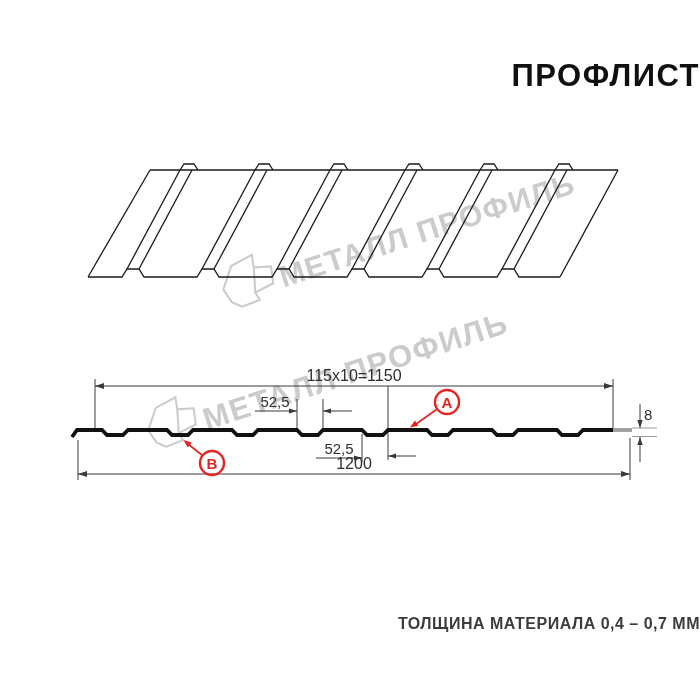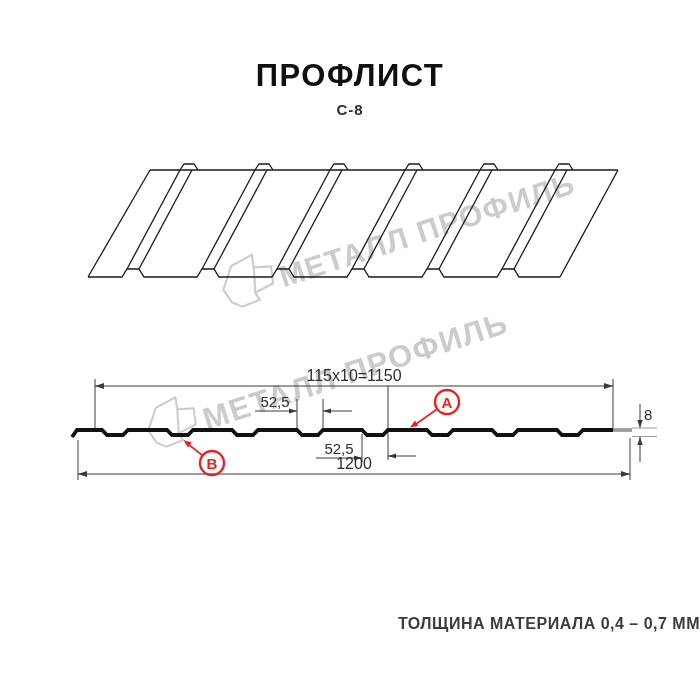--- a/index.html
+++ b/index.html
@@ -1,37 +1,36 @@
 <!DOCTYPE html>
 <html><head>
 <meta charset="utf-8">
 <style>
   html,body{margin:0;padding:0;background:#fff;}
   .stage{position:relative;width:700px;height:700px;background:#ffffff;overflow:hidden;
          font-family:"Liberation Sans","DejaVu Sans",sans-serif;}
-  .title{position:absolute;top:58px;left:0;width:700px;text-align:center;
+  .title{position:absolute;top:58px;left:0;width:700px;text-align:right;
          font-size:31px;font-weight:800;letter-spacing:1.5px;color:#101010;}
   .subtitle{position:absolute;top:101px;left:0;width:700px;text-align:center;
          font-size:15px;font-weight:600;letter-spacing:1px;color:#2b2b2b;}
   .footer{position:absolute;top:615px;left:0;width:700px;text-align:right;
          font-size:16px;font-weight:700;letter-spacing:0.5px;color:#3c3c3c;}
   svg{position:absolute;left:0;top:0;}
   svg text{font-family:"Liberation Sans","DejaVu Sans",sans-serif;}
   .dimtxt{font-size:15px;fill:#2e2e2e;}
   .dimtxt-big{font-size:16px;fill:#2e2e2e;}
   .wmtext{font-weight:700;fill:#cbcbcb;letter-spacing:1.5px;}
   .redlabel{font-size:15px;font-weight:700;fill:#e8231f;}
 </style>
 </head>
 <body>
 
 <div class="stage">
 
   <div class="title">ПРОФЛИСТ</div>
-  <div class="subtitle">С-8</div>
 
   <svg width="700" height="700" viewBox="0 0 700 700">
     <defs>
       <g id="rib3d" stroke="#1a1a1a" stroke-width="1.3" fill="none">
         <path d="M5,269 L58,170"></path>
         <path d="M17,269 L70,170"></path>
         <path d="M58,170 L62,164 L72,164 L76,170"></path>
       </g>
       <path id="mp-logo" d="M6,26 L20,7 L42,3 L40,15 L56,19 L53,35 L34,38 L36,46 L18,47 L10,40 Z M40,15 L37,27 L34,38" fill="none" stroke="#cbcbcb" stroke-width="2"></path>
     </defs>

